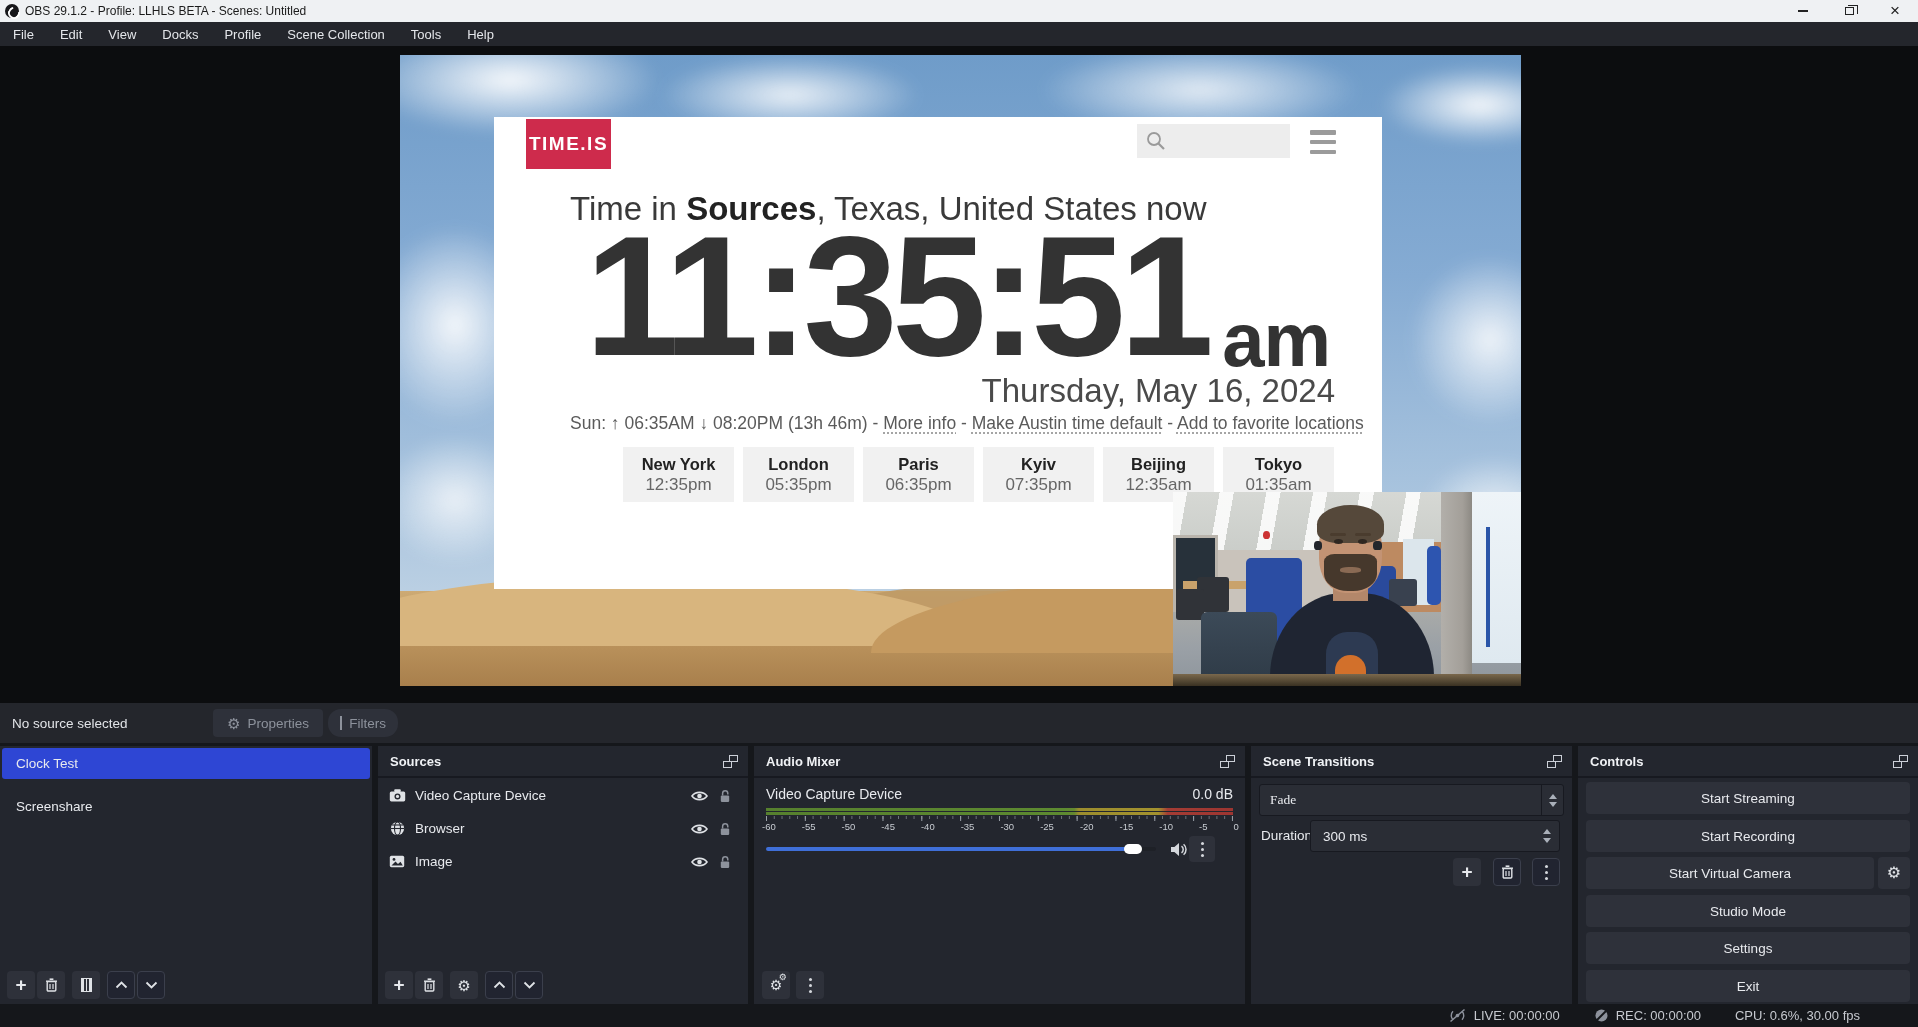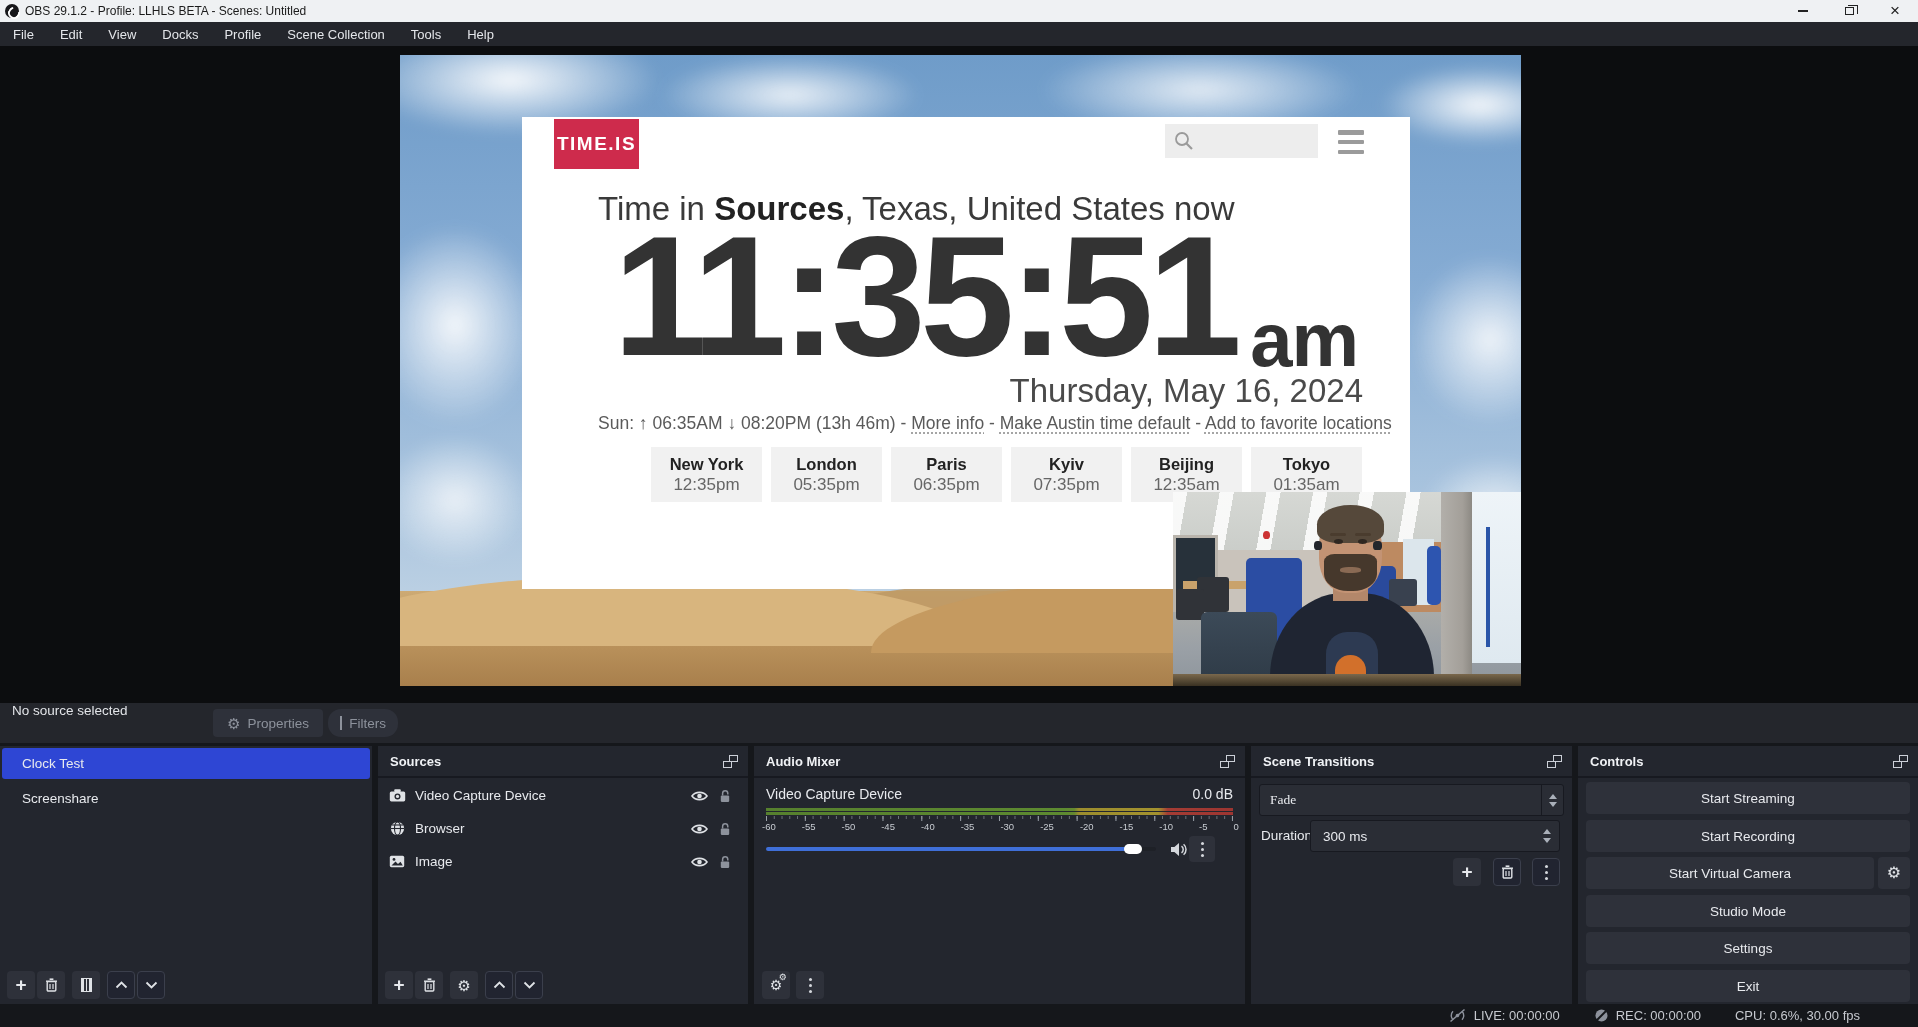--- a/index.html
+++ b/index.html
@@ -36,21 +36,21 @@
   .c7 { left:1010px; top:200px; width:160px; height:170px; opacity:.9; }
   .c8 { left:1020px; top:400px; width:150px; height:120px; opacity:.8; }
   #desert { position:absolute; left:0; bottom:0; width:100%; height:15%; background:linear-gradient(180deg,#c9aènio 0) }
   #desert { background:linear-gradient(180deg,#cdaa74 0%,#b8905a 60%,#a87f4c 100%); }
   .dune { position:absolute; border-radius:100% 100% 0 0 / 200% 200% 0 0; }
   .d1 { left:-8%; bottom:42%; width:60%; height:75%; background:#d8b57e; }
   .d2 { right:-10%; bottom:35%; width:68%; height:85%; background:#c59a60; }
   .d3 { left:35%; bottom:55%; width:40%; height:55%; background:#bf9a66; opacity:.9; }
 
   
-  #timecard { position:absolute; left:94px; top:62px; width:888px; height:472px; background:#fff; color:#3c3c3c;margin-left:28px; }
+  #timecard { position:absolute; left:94px; top:62px; width:888px; height:472px; background:#fff; color:#3c3c3c; }
   #ti-logo { position:absolute; left:32px; top:2px; width:85px; height:50px; background:#ce2b4c; color:#fff;
              display:flex; align-items:center; justify-content:center; font-weight:bold; font-size:19px; letter-spacing:1.5px; }
   #ti-search { position:absolute; left:643px; top:7px; width:153px; height:34px; background:#ededed; display:flex; align-items:center; }
   #ti-burger { position:absolute; left:816px; top:13px; width:26px; height:24px; display:flex; flex-direction:column; justify-content:space-between; }
   #ti-burger span { display:block; height:4.5px; background:#9b9b9b; border-radius:1px; }
   #ti-heading { position:absolute; left:76px; top:73px; font-size:33px; color:#3a3a3a; }
   #ti-heading b { color:#222; }
   #ti-clock { position:absolute; left:91px; top:84px; width:745px; height:180px; display:flex; align-items:flex-end; justify-content:center; color:#333; }
   #ti-time { font-size:170px; font-weight:bold; letter-spacing:-6px; line-height:1; }
   #ti-ampm { font-size:76px; font-weight:bold; line-height:1.08; margin-left:14px; letter-spacing:-1px; }
@@ -106,21 +106,21 @@
   .wc-e1 { left:46.2%; top:24%; } .wc-e2 { left:53.2%; top:24%; }
   .wc-brow { position:absolute; width:4.6%; height:1.6%; background:#4a3c2e; border-radius:2px; }
   .wc-b1 { left:45.2%; top:21%; } .wc-b2 { left:52.2%; top:21%; }
   .wc-pod { position:absolute; width:2.4%; height:5%; background:#23262c; border-radius:40%; }
   .wc-pod1 { left:40.4%; top:25%; } .wc-pod2 { left:57.6%; top:25%; }
   .wc-desk { position:absolute; left:0; bottom:0; width:100%; height:6%;
       background:linear-gradient(180deg,#7a684c 0%,#3a3122 100%); }
 
   
   #srctoolbar { position:absolute; left:0; top:703px; width:1918px; height:40px; background:#24262c;
-                display:flex; color:#e2e4e8; font-size:13.5px; }
+                display:flex; align-items:center; color:#e2e4e8; font-size:13.5px; }
   #src-status { margin-left:12px; }
   .tbtn { height:28px; background:#2e313a; border-radius:4px; display:flex; align-items:center; gap:7px;
           padding:0 12px; color:#8d929c; font-size:13.5px; }
   #btn-properties { position:absolute; left:213px; top:6px; width:110px; justify-content:center; }
   #btn-filters { position:absolute; left:328px; top:6px; width:70px; justify-content:center;border-radius:13px; }
   .gear-glyph { font-size:15px; line-height:1; }
   .filter-glyph { width:11px; height:14px; border:1.4px solid #8d929c;
       background:repeating-linear-gradient(90deg,#8d929c 0 1.6px,transparent 1.6px 3.6px); }
   .filter-glyph.light { border-color:#dfe2e6;
       background:repeating-linear-gradient(90deg,#dfe2e6 0 1.6px,transparent 1.6px 3.6px); }
@@ -135,21 +135,21 @@
   .popout i { position:absolute; display:block; border:1.6px solid #ccd0d8; background:#23262e; }
   .popout i.back { right:0; top:0; width:9px; height:7px; }
   .popout i.front { left:0; bottom:0; width:9px; height:7px; }
 
   #panel-scenes { left:0; width:372px; }
   #panel-sources { left:378px; width:370px; }
   #panel-mixer { left:754px; width:491px; }
   #panel-trans { left:1251px; width:321px; }
   #panel-controls { left:1578px; width:340px; }
 
-  .scene-item { margin:2px 2px 4px 2px; height:31px; display:flex; align-items:center; padding-left:20px;
+  .scene-item { margin:2px 2px 12px 2px; height:31px; display:flex; align-items:center; padding-left:14px;
                 font-size:13.5px; color:#e8eaee; border-radius:3px; }
   .scene-item.sel { background:#2e46d4; }
 
   .src-row { height:31px; display:flex; align-items:center; padding:0 10px; color:#e8eaee; font-size:13.5px; margin-top:2px; }
   .src-ic { width:18px; display:flex; justify-content:center; margin-right:9px; }
   .src-label { flex:1; }
   .src-eye, .src-lock { width:26px; display:flex; justify-content:center; }
 
   .footer { position:absolute; left:0; bottom:4px; width:100%; height:29px; }
   .sqbtn { position:absolute; top:0; width:28px; height:28px; background:#2e313a; border-radius:4px;

